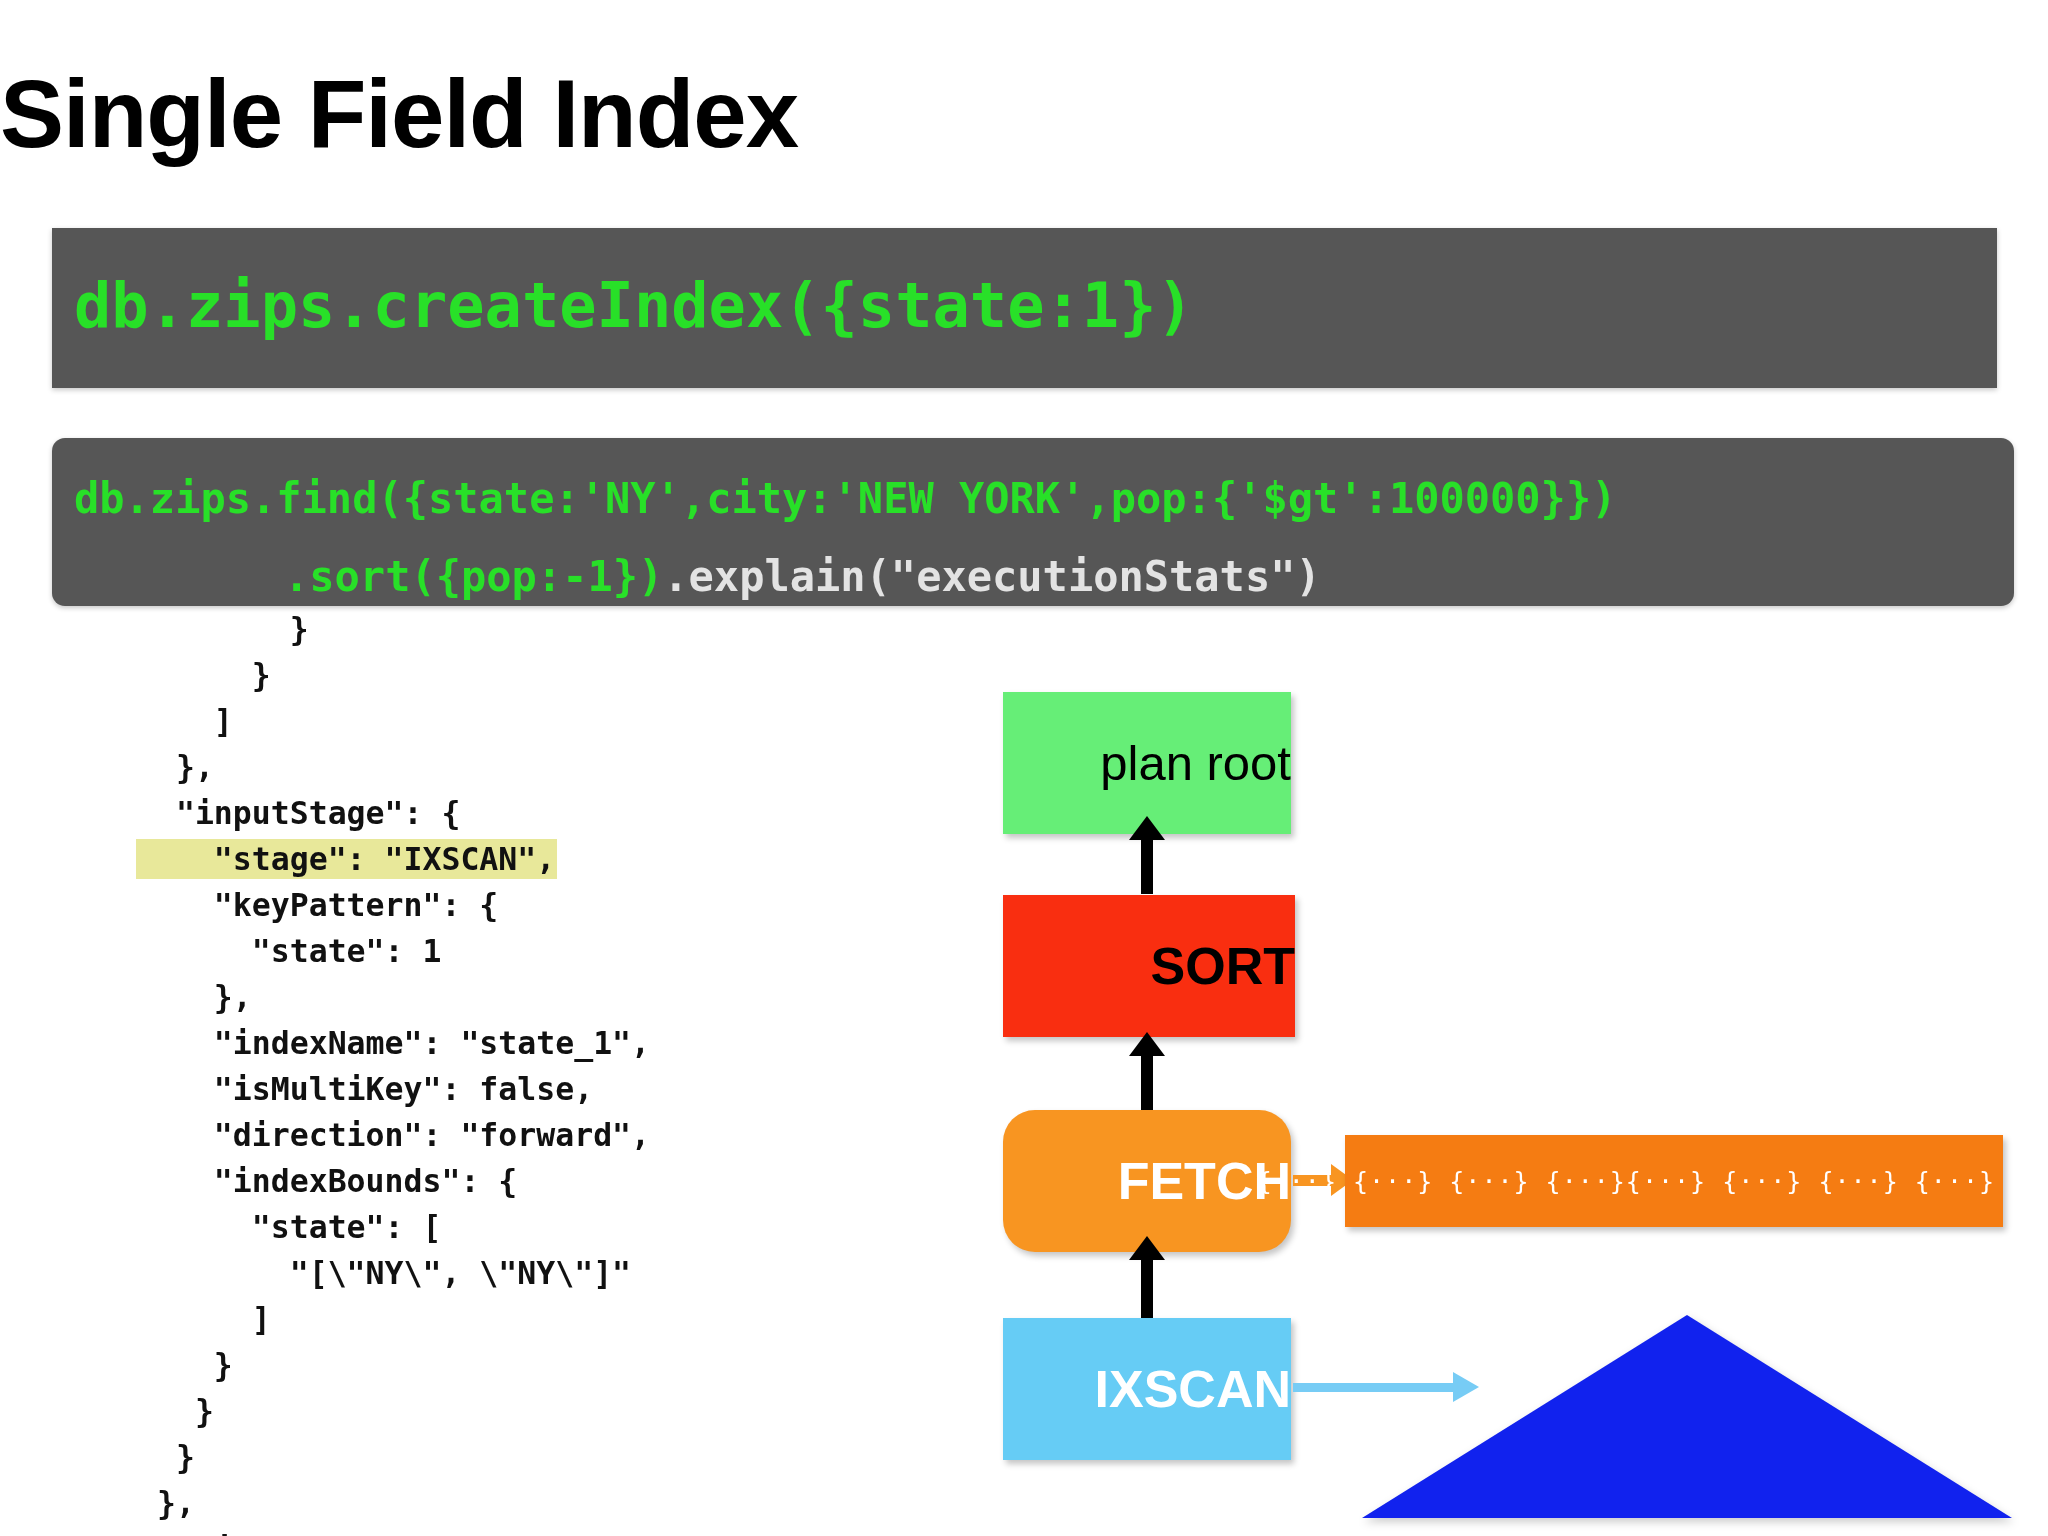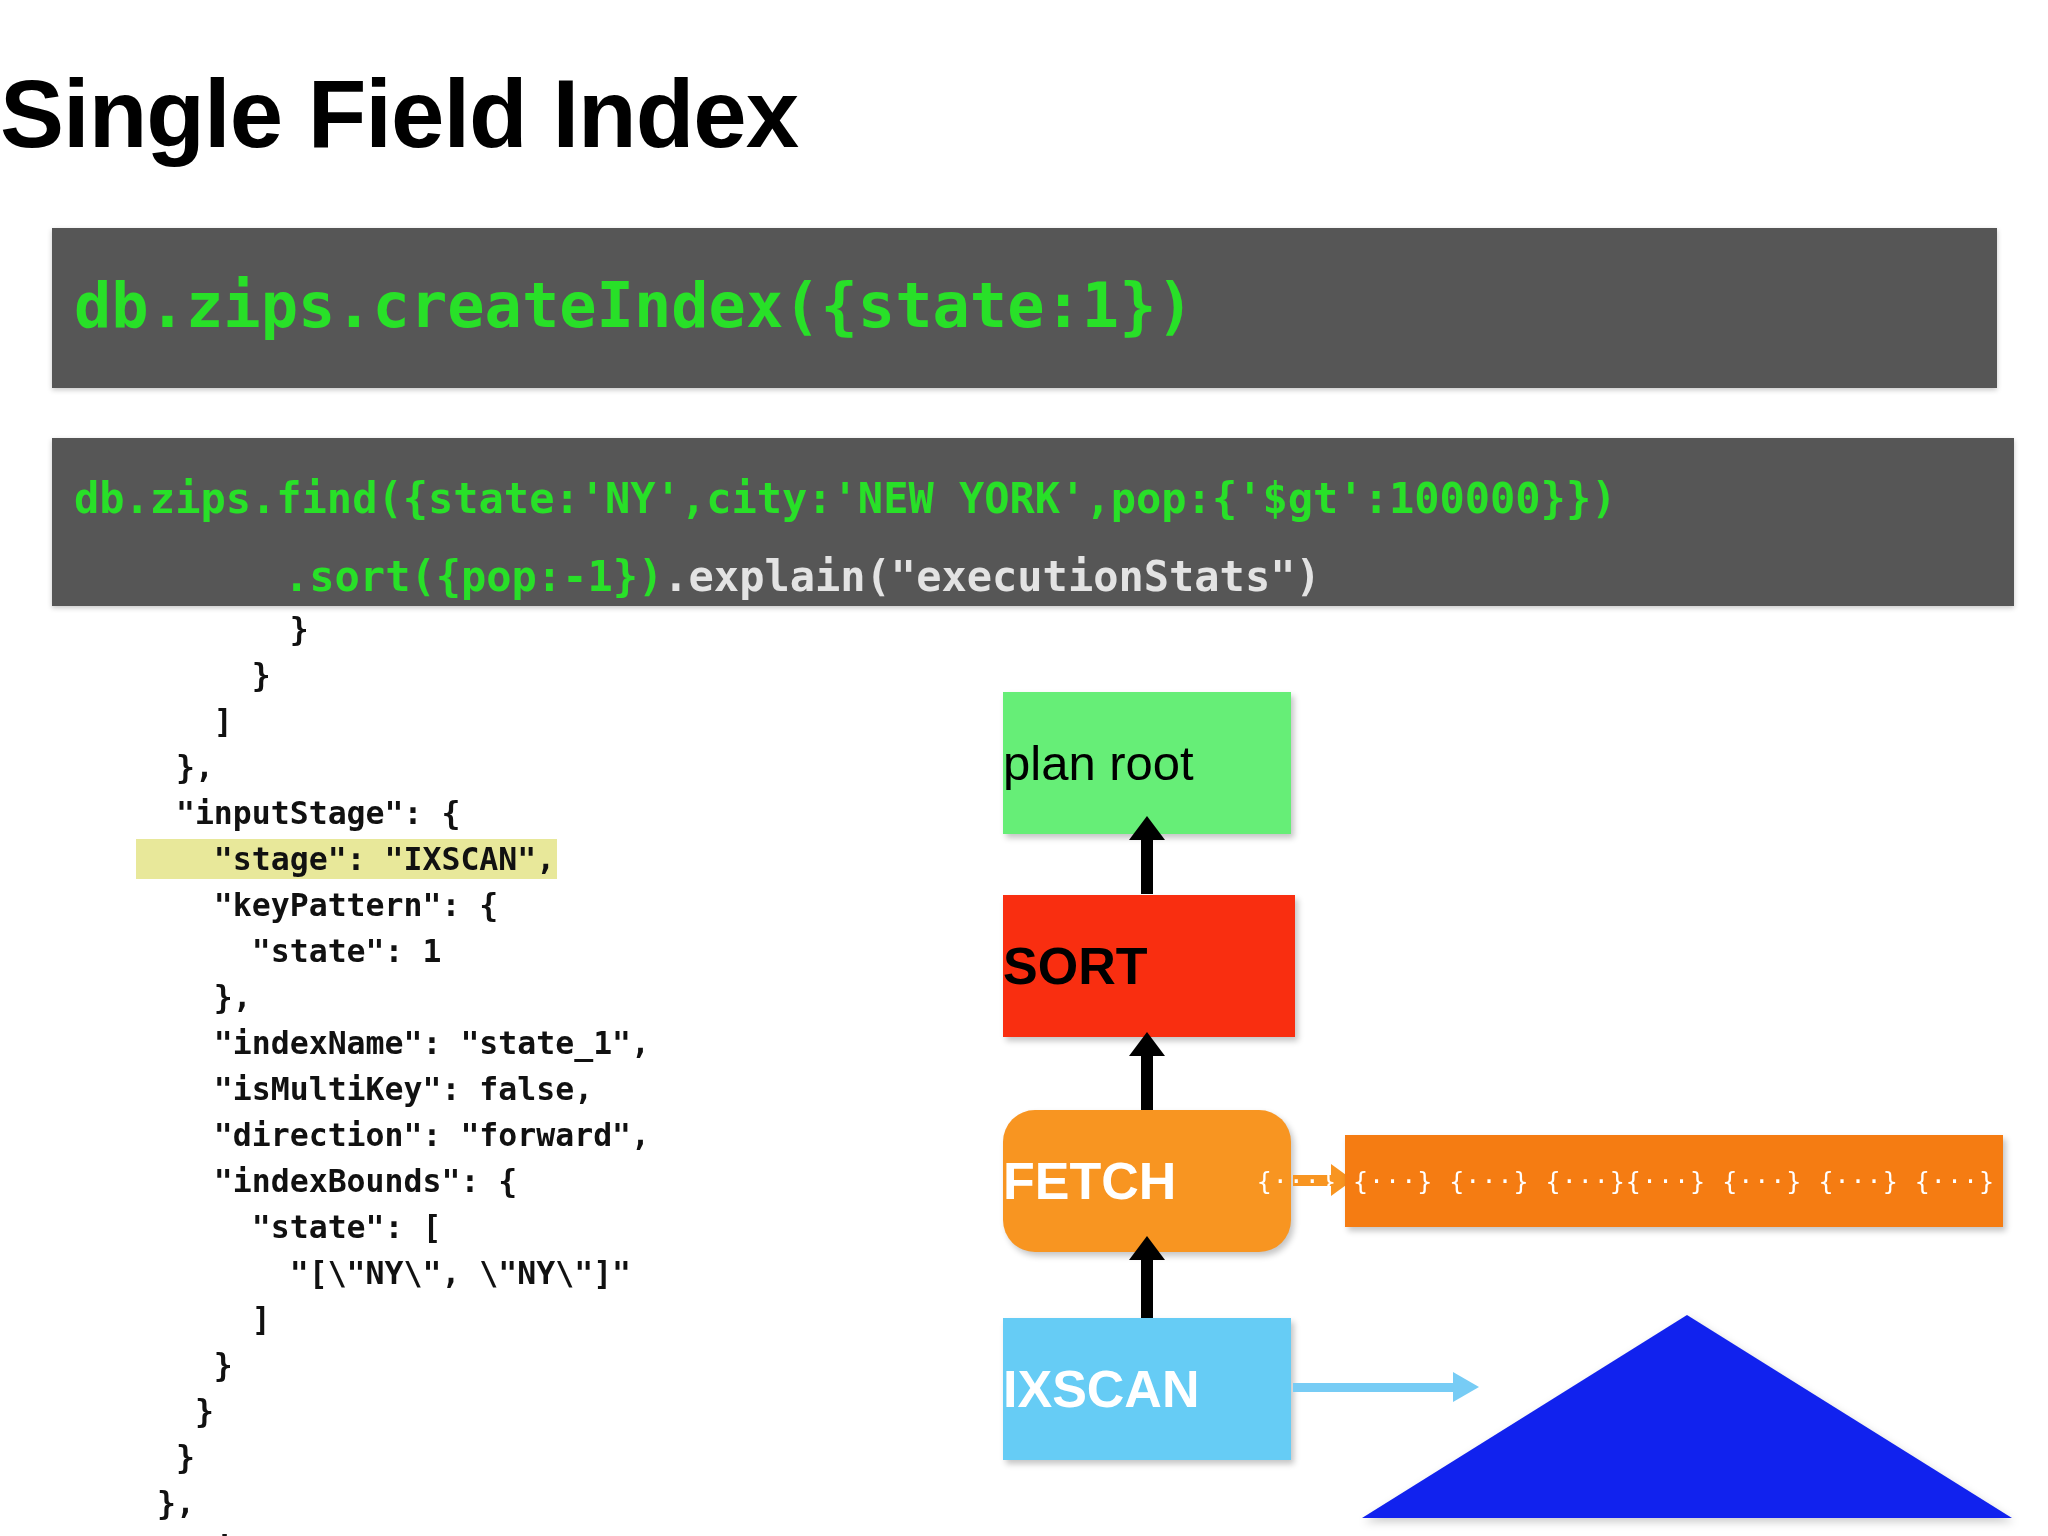--- a/index.html
+++ b/index.html
@@ -75,37 +75,38 @@
 
   #code-find {
     left: 52px;
     top: 438px;
     width: 1962px;
     height: 168px;
     padding: 22px 0 0 22px;
     font-size: 42px;
     font-weight: bold;
     line-height: 78px;
+    border-radius: 13px;
   }
   #code-find .gray { color: #e3e3e3; }
   #code-find .indent { display: inline-block; width: 210px; }
 
   
   #plan-diagram {
     position: absolute;
     left: 0; top: 0;
     width: 2048px; height: 1536px;
     z-index: 3;
   }
 
   .node-box {
     position: absolute;
     display: flex;
     align-items: center;
-    justify-content: flex-start;
+    justify-content: flex-end;
     box-shadow: 3px 4px 6px rgba(0,0,0,0.23);
     font-family: "Liberation Sans", sans-serif;
   }
 
   #node-plan-root {
     left: 1003px; top: 692px;
     width: 288px; height: 142px;
     background: #66ee77;
     color: #000000;
     font-size: 49px;

